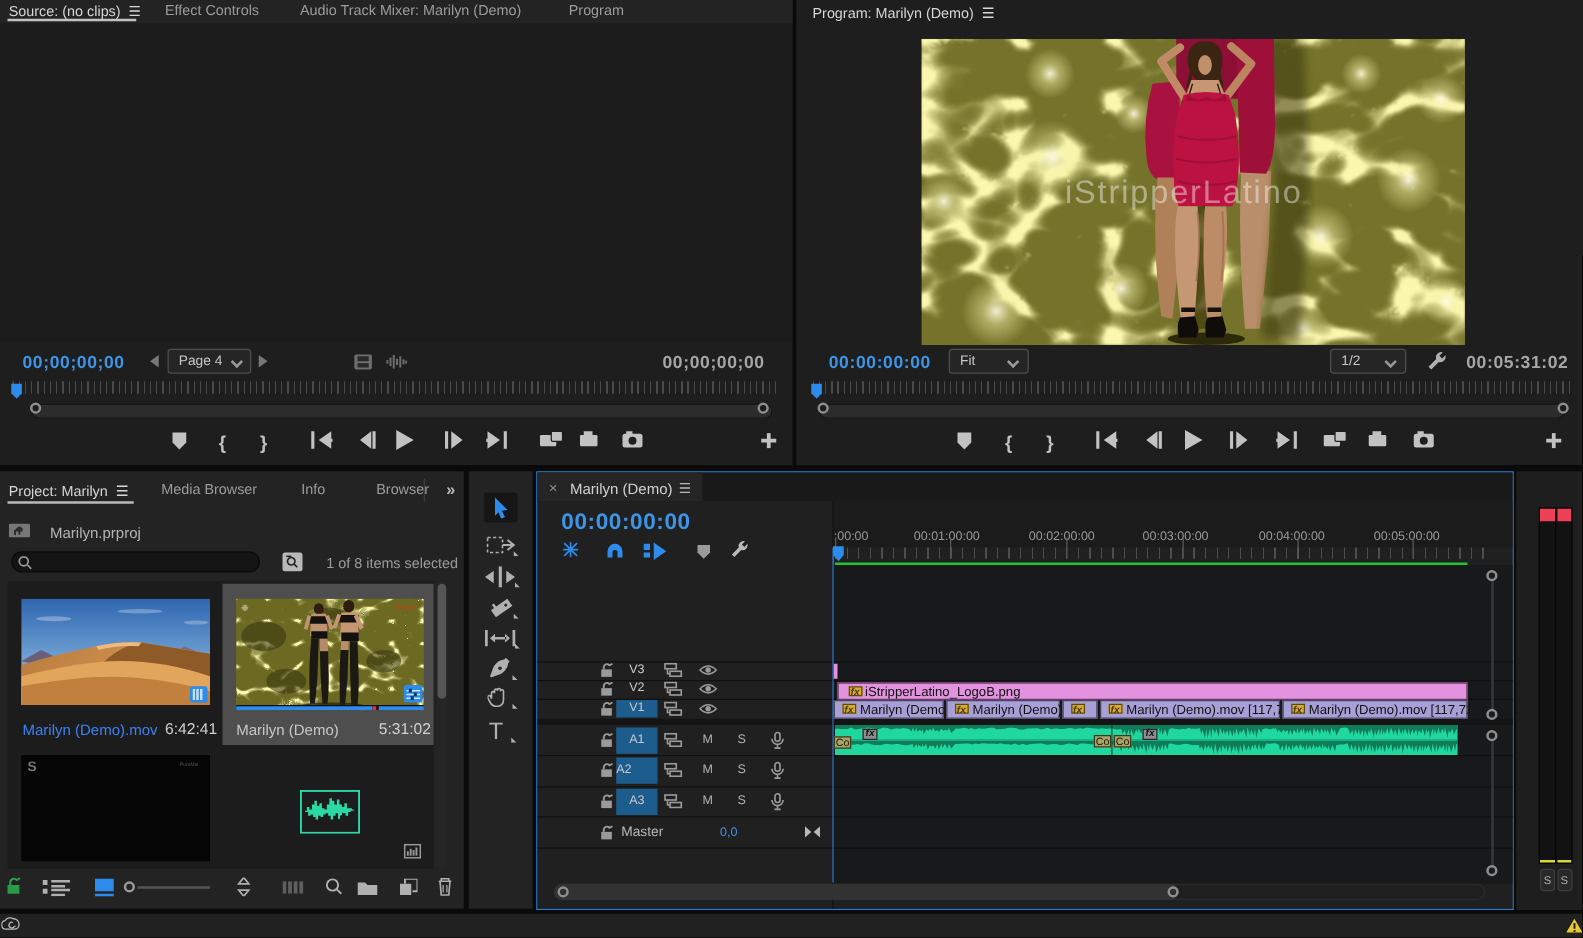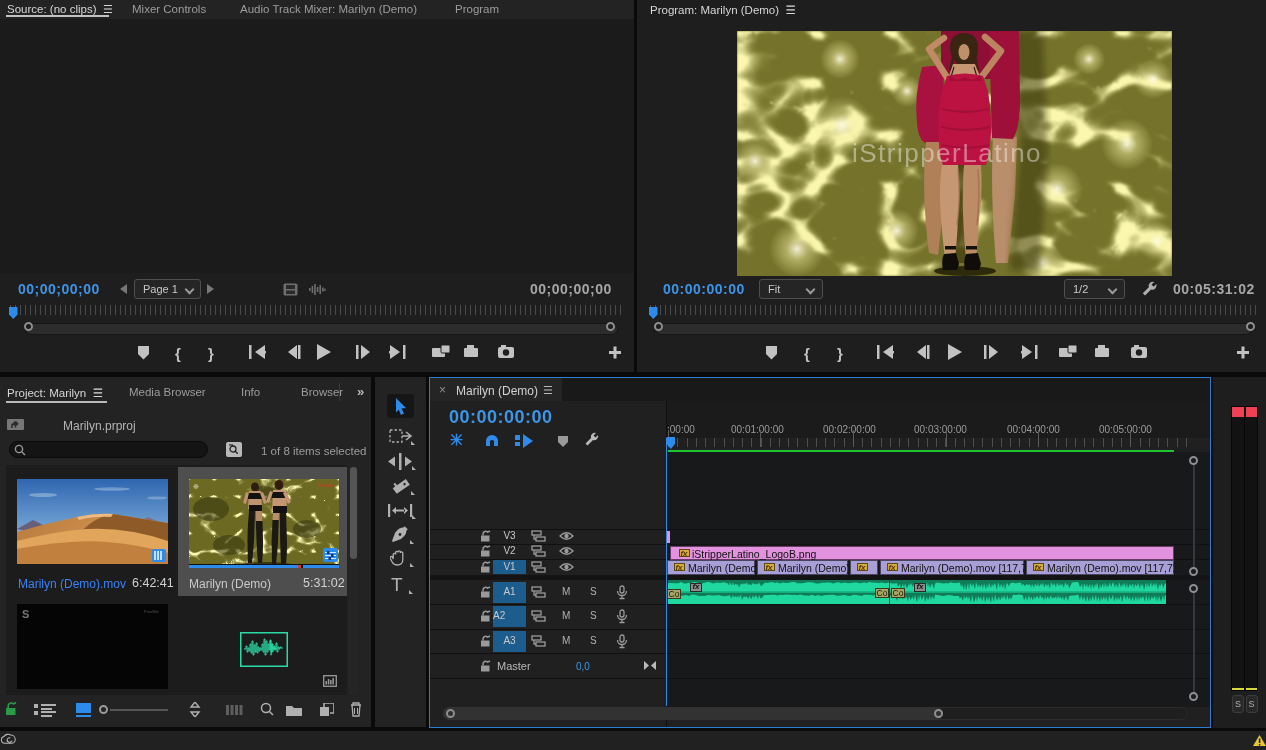--- a/index.html
+++ b/index.html
@@ -12,30 +12,30 @@
 .tc{font-weight:bold;letter-spacing:0.5px;}
 .ring{width:9px;height:9px;border:2px solid #8e8e8e;border-radius:50%;background:#1b1b1b;}
 </style></head>
 <body>
 <div id="app">
 
 <div class="panel" id="src" style="left:0;top:0;width:634px;height:372px;background:#1e1e1e;">
   <div class="abs" style="left:0;top:0;width:634px;height:19px;background:#232323;"></div>
   <div class="abs tab on" style="left:7px;top:3px;">Source: (no clips)&nbsp;&nbsp;<span style="font-size:11px;">☰</span></div>
   <div class="abs" style="left:6px;top:15px;width:103px;height:2px;background:#c2c2c2;"></div>
-  <div class="abs tab" style="left:132px;top:3px;">Mixer Controls</div>
+  <div class="abs tab" style="left:132px;top:3px;">Effect Controls</div>
   <div class="abs tab" style="left:240px;top:3px;">Audio Track Mixer: Marilyn (Demo)</div>
   <div class="abs tab" style="left:455px;top:3px;">Program</div>
   <div class="abs" style="left:0;top:19px;width:634px;height:254px;background:#1b1b1b;"></div>
 
   <div class="abs tc blue" style="left:18px;top:281px;font-size:14px;">00;00;00;00</div>
   <div class="abs tc" style="left:530px;top:281px;font-size:14px;color:#a6a6a6;">00;00;00;00</div>
 
   <div class="abs" style="left:120px;top:284px;width:0;height:0;border:5px solid transparent;border-right:7px solid #777;border-left:none;"></div>
-  <div class="abs" style="left:134px;top:279px;width:67px;height:20px;border:1px solid #4f4f4f;border-radius:3px;background:#252525;color:#c8c8c8;font-size:11px;line-height:18px;padding-left:8px;">Page 1</div>
+  <div class="abs" style="left:134px;top:279px;width:67px;height:20px;border:1px solid #4f4f4f;border-radius:3px;background:#252525;color:#c8c8c8;font-size:11px;line-height:18px;padding-left:8px;">Page 4</div>
   <div class="abs" style="left:186px;top:286px;width:7px;height:7px;border-right:2px solid #999;border-bottom:2px solid #999;transform:rotate(45deg);"></div>
   <div class="abs" style="left:207px;top:284px;width:0;height:0;border:5px solid transparent;border-left:7px solid #777;border-right:none;"></div>
 
   <svg class="abs" style="left:283px;top:283px;" width="15" height="13">
         <rect x="0.5" y="0.5" width="14" height="12" rx="1.5" fill="#6e6e6e"></rect>
         <rect x="3" y="2" width="9" height="4" fill="#2a2a2a"></rect>
         <rect x="3" y="7.5" width="9" height="3.5" fill="#2a2a2a"></rect>
       </svg>
   <svg class="abs" style="left:309px;top:284px;" width="17" height="11">
         <g fill="#6e6e6e">
@@ -207,21 +207,21 @@
   <div class="abs" style="left:6px;top:24px;width:101px;height:2px;background:#b9b9b9;"></div>
   <div class="abs tab" style="left:129px;top:9px;">Media Browser</div>
   <div class="abs tab" style="left:241px;top:9px;">Info</div>
   <div class="abs tab" style="left:301px;top:9px;">Browser</div>
   <div class="abs" style="left:339px;top:6px;width:1px;height:18px;background:#3c3c3c;"></div>
   <div class="abs" style="left:357px;top:7px;color:#b9b9b9;font-size:13px;font-weight:bold;">»</div>
 <svg class="abs" style="left:7px;top:40px;" width="18" height="13">
         <rect x="0" y="2" width="17" height="11" rx="1" fill="#777"></rect>
         <path d="M5 11 v-3.5 h6 M8.5 4.5 v6 M8.5 4.5 l-2.5 2.5 M8.5 4.5 l2.5 2.5" stroke="#2a2a2a" stroke-width="1.5" fill="none"></path>
       </svg>
-      <div class="abs" style="left:40px;top:42px;color:#b4b4b4;font-size:12px;margin-left:23px;">Marilyn.prproj</div>
+      <div class="abs" style="left:40px;top:42px;color:#b4b4b4;font-size:12px;">Marilyn.prproj</div>
       <div class="abs" style="left:9px;top:64px;width:199px;height:17px;background:#141414;border:1px solid #0a0a0a;border-radius:9px;"></div>
       <svg class="abs" style="left:14px;top:67px;" width="12" height="12">
         <circle cx="5" cy="5" r="3.6" stroke="#9a9a9a" stroke-width="1.4" fill="none"></circle>
         <path d="M8 8 l3 3" stroke="#9a9a9a" stroke-width="1.4"></path>
       </svg>
       <div class="abs" style="left:226px;top:65px;width:16px;height:15px;background:#b9b9b9;border-radius:2px;"></div>
       <svg class="abs" style="left:228px;top:67px;" width="12" height="12">
         <circle cx="5" cy="5" r="3" stroke="#222" stroke-width="1.3" fill="none"></circle>
         <path d="M7.3 7.3 l2.5 2.5" stroke="#222" stroke-width="1.3"></path>
         <path d="M1 1 h4" stroke="#222" stroke-width="1.2"></path>

